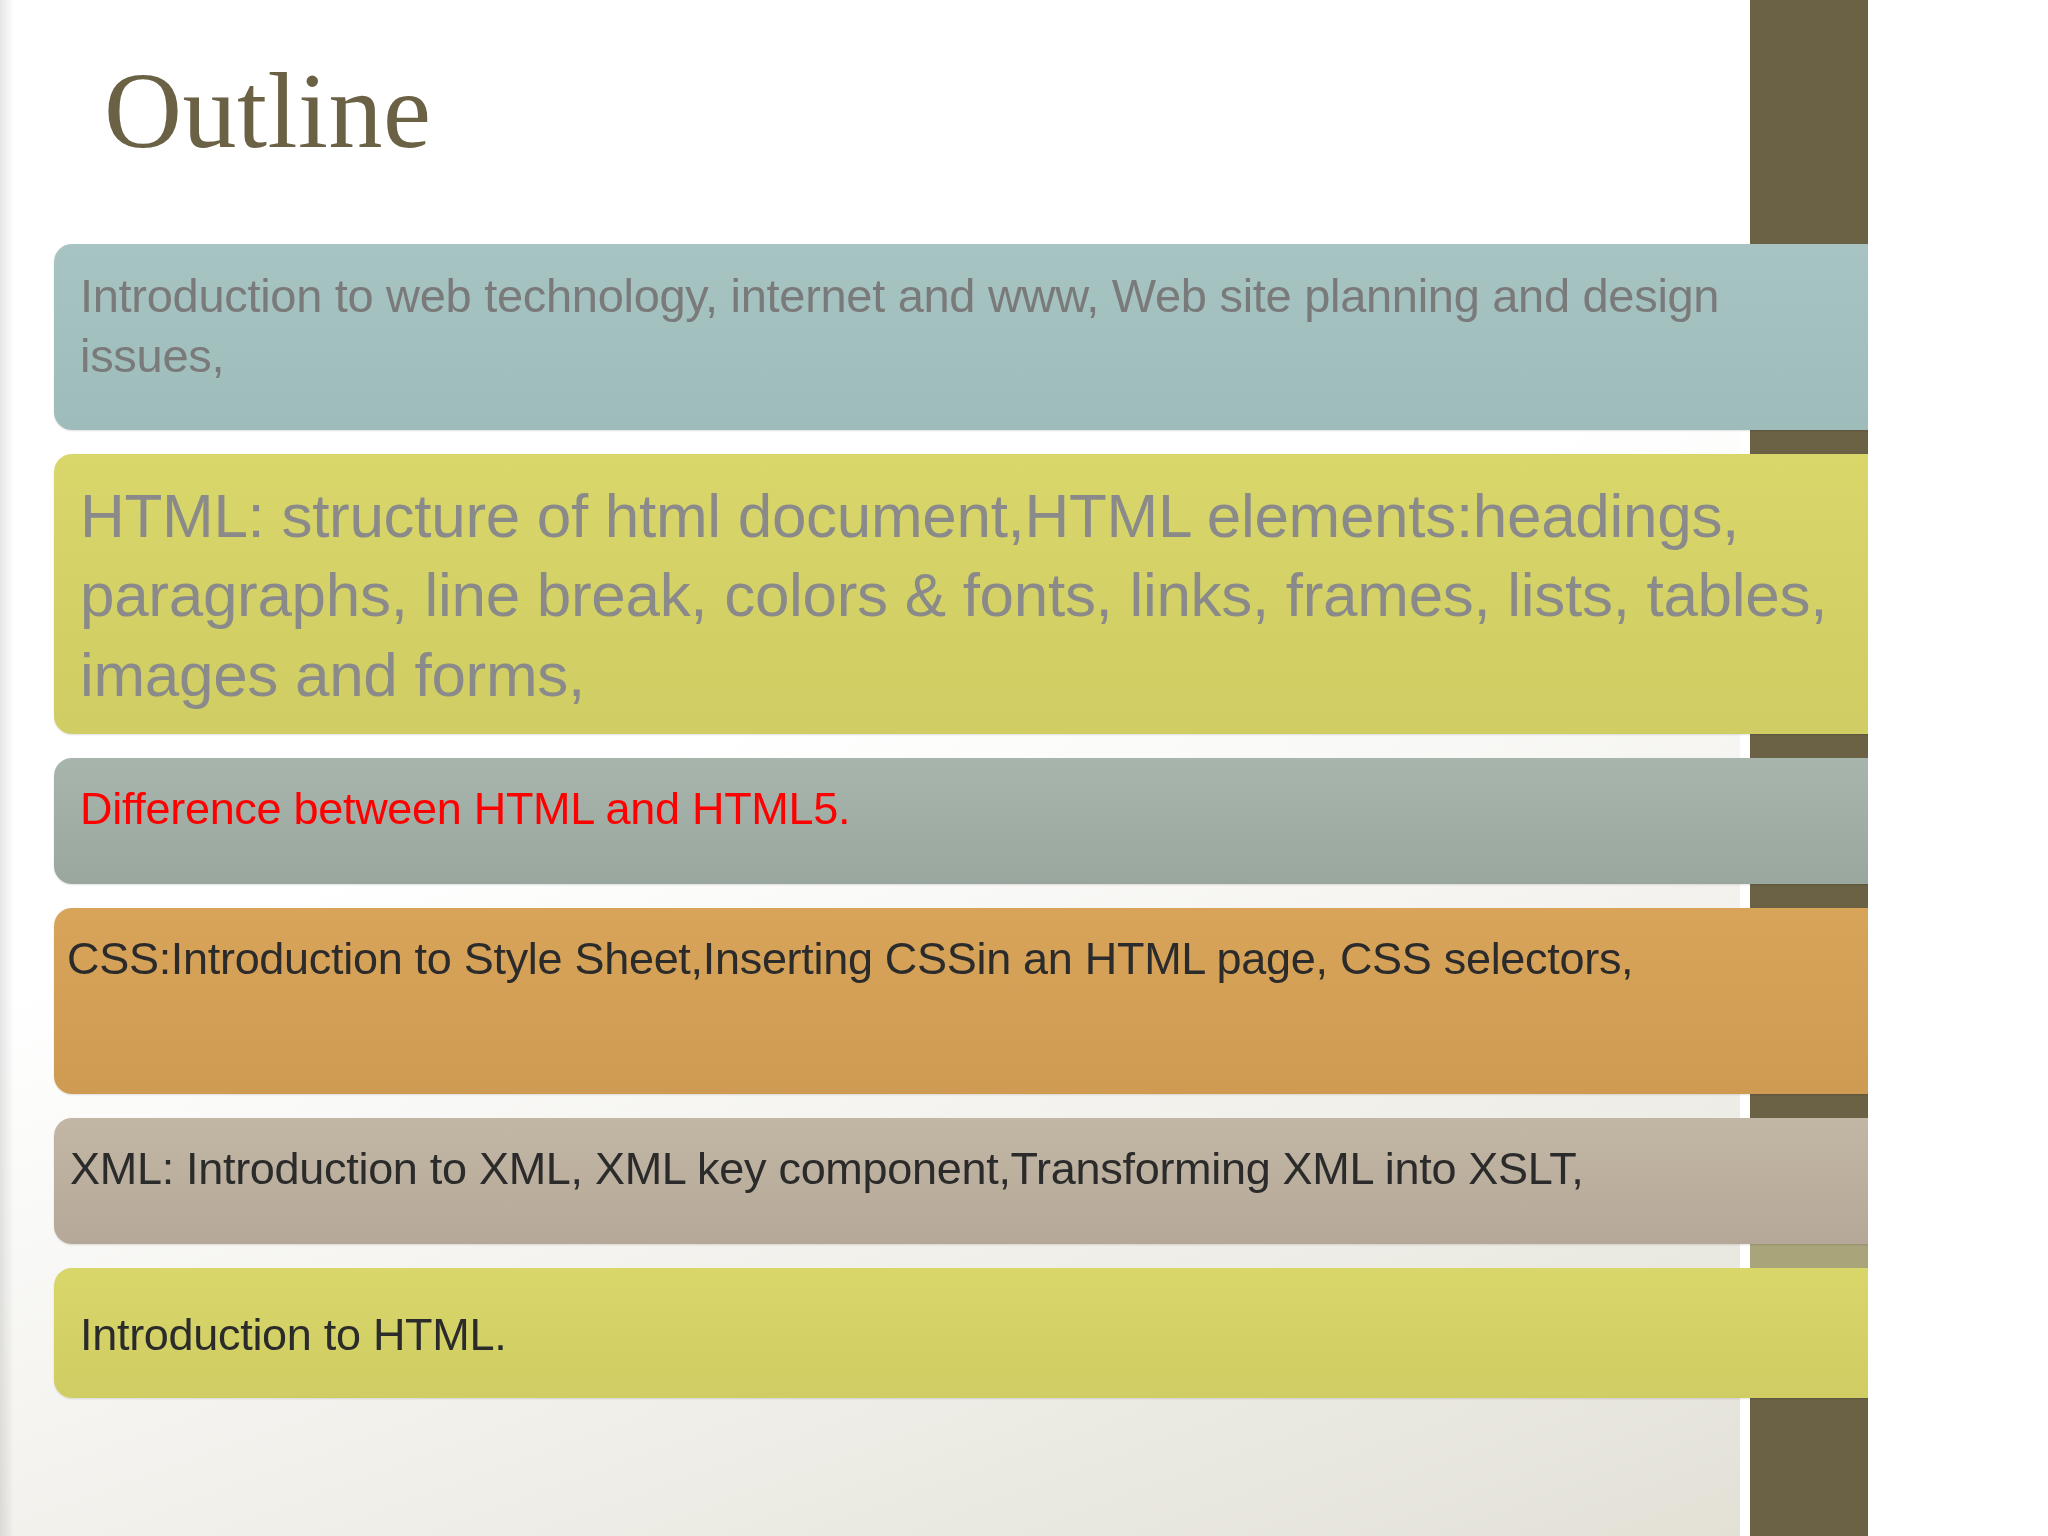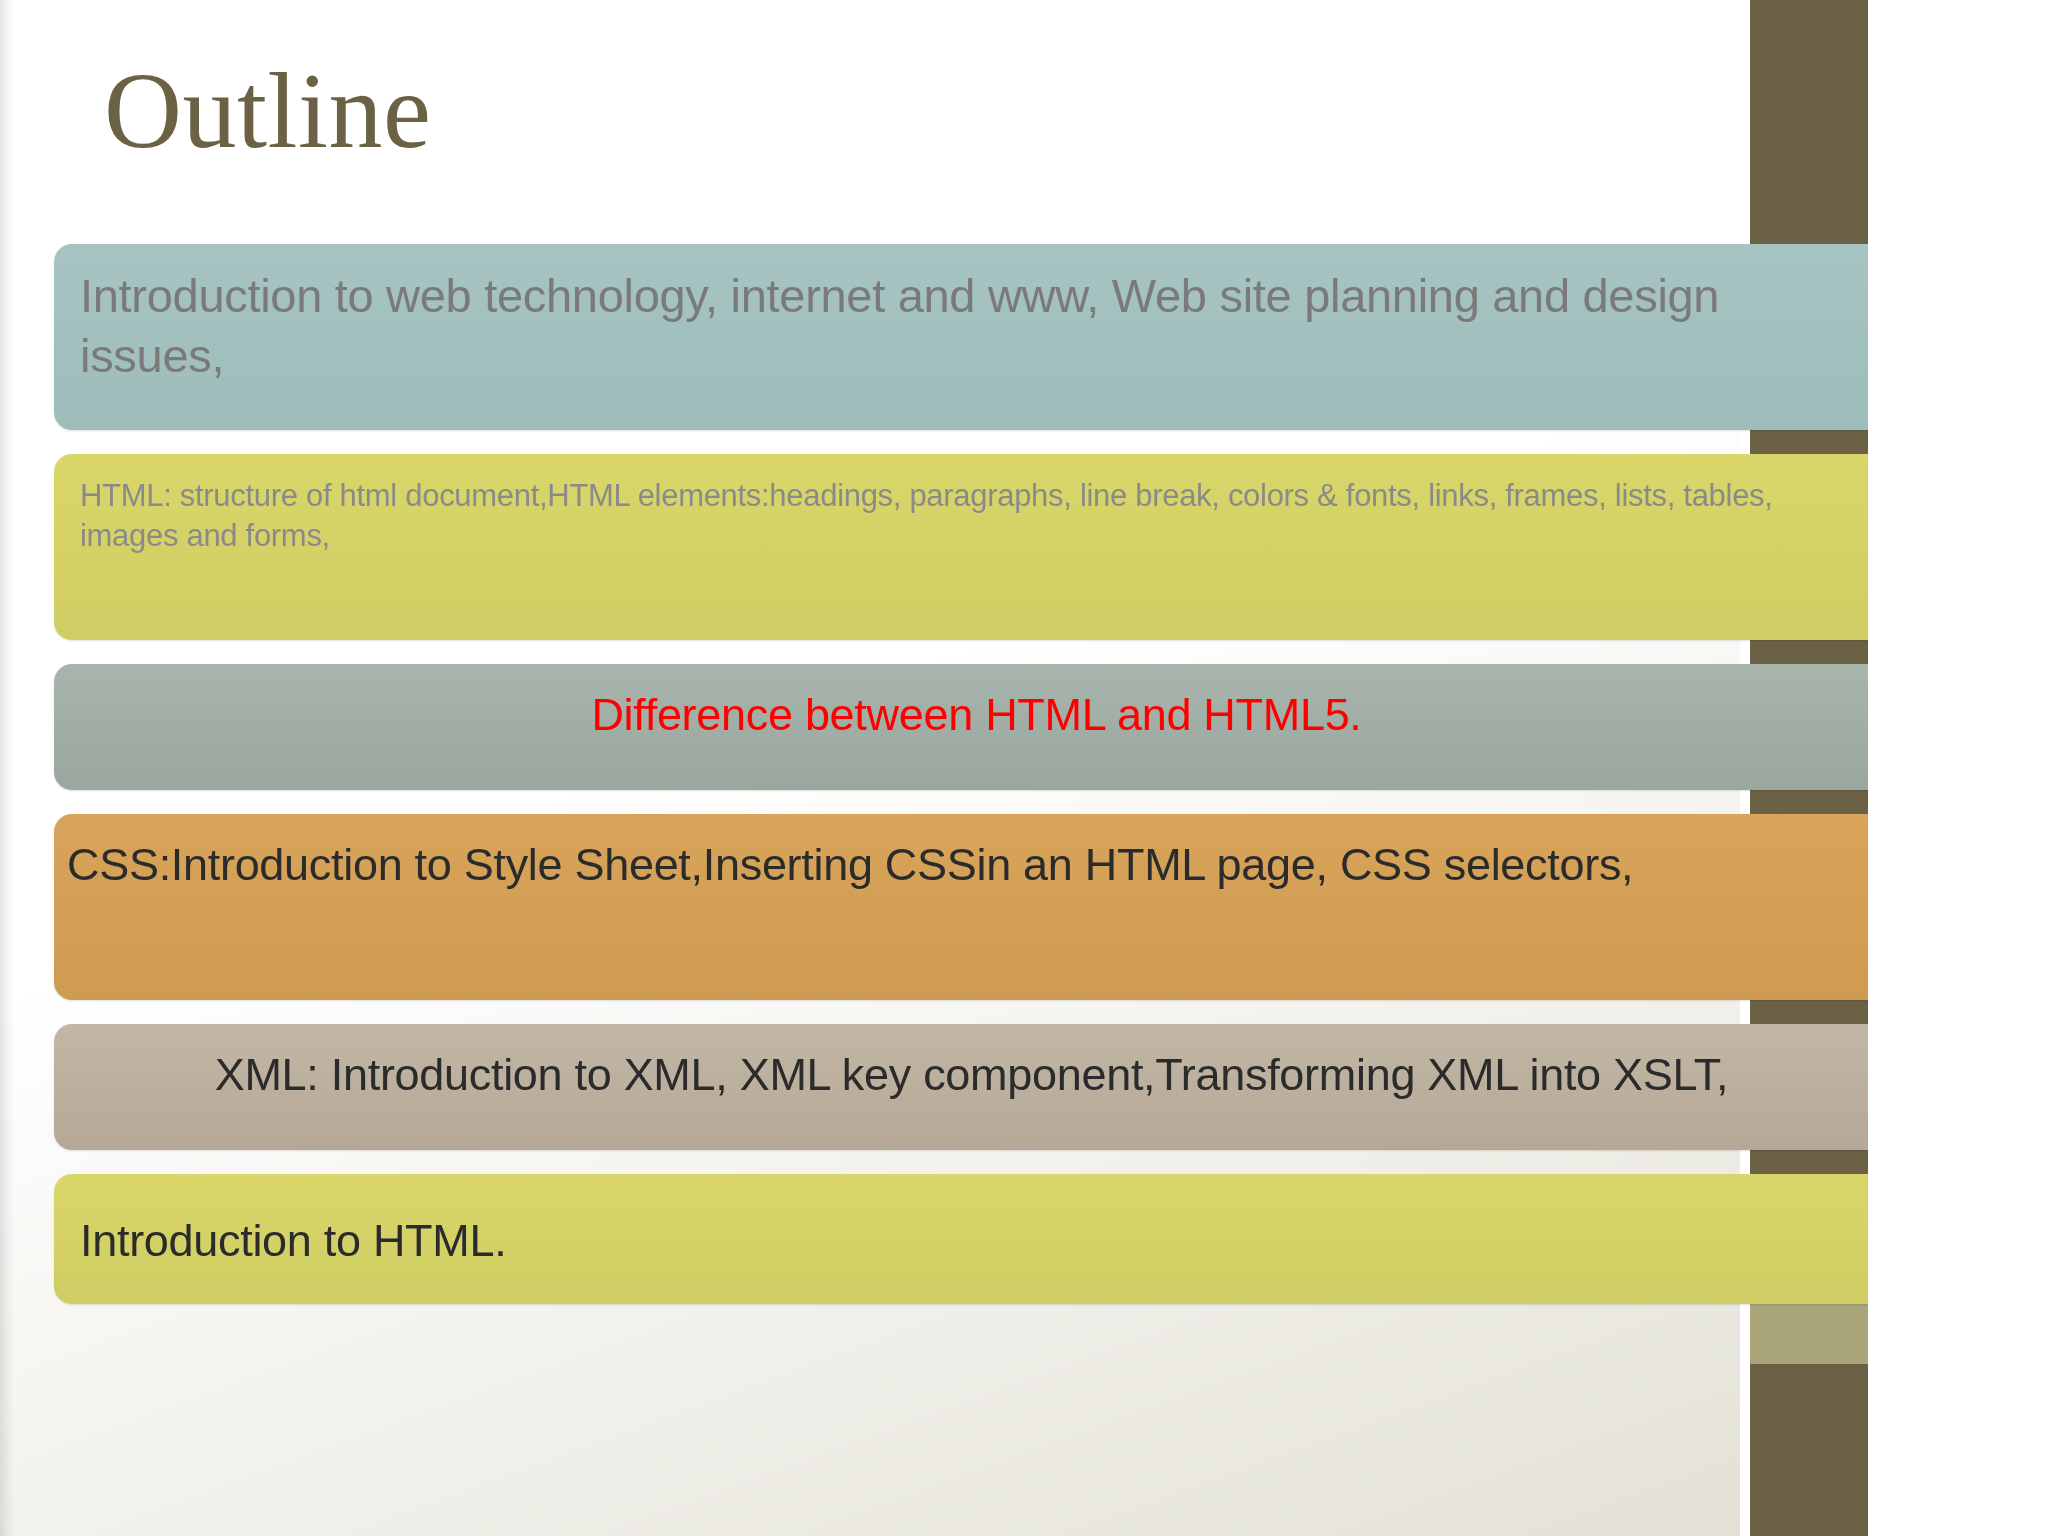--- a/index.html
+++ b/index.html
@@ -80,31 +80,31 @@
     padding: 22px 26px 20px 26px;
     margin-bottom: 24px;
     font-size: 45px;
     line-height: 1.28;
     letter-spacing: -0.3px;
     color: #2b2b2b;
     box-shadow: 0 1px 2px rgba(0,0,0,0.12);
   }
 
   .item.h2 { min-height: 186px; }
-  .item.h1 { min-height: 126px; text-align: center; }
+  .item.h1 { min-height: 126px; }
 
   .item-1 {
     background: linear-gradient(180deg, #a7c4c2 0%, #9dbcba 100%);
     color: #7a7a7a;
     font-size: 47px;
   }
   .item-2 {
     background: linear-gradient(180deg, #d9d76a 0%, #cfcd63 100%);
     color: #8a8a8a;
-    font-size: 31px;
+    font-size: 62px;
   }
   .item-3 {
     background: linear-gradient(180deg, #a8b5ad 0%, #9aa79f 100%);
     color: #ff0000;
     font-weight: 500;
   }
   .item-4 {
     background: linear-gradient(180deg, #d8a45a 0%, #cf9b52 100%);
     padding-left: 13px;
   }

